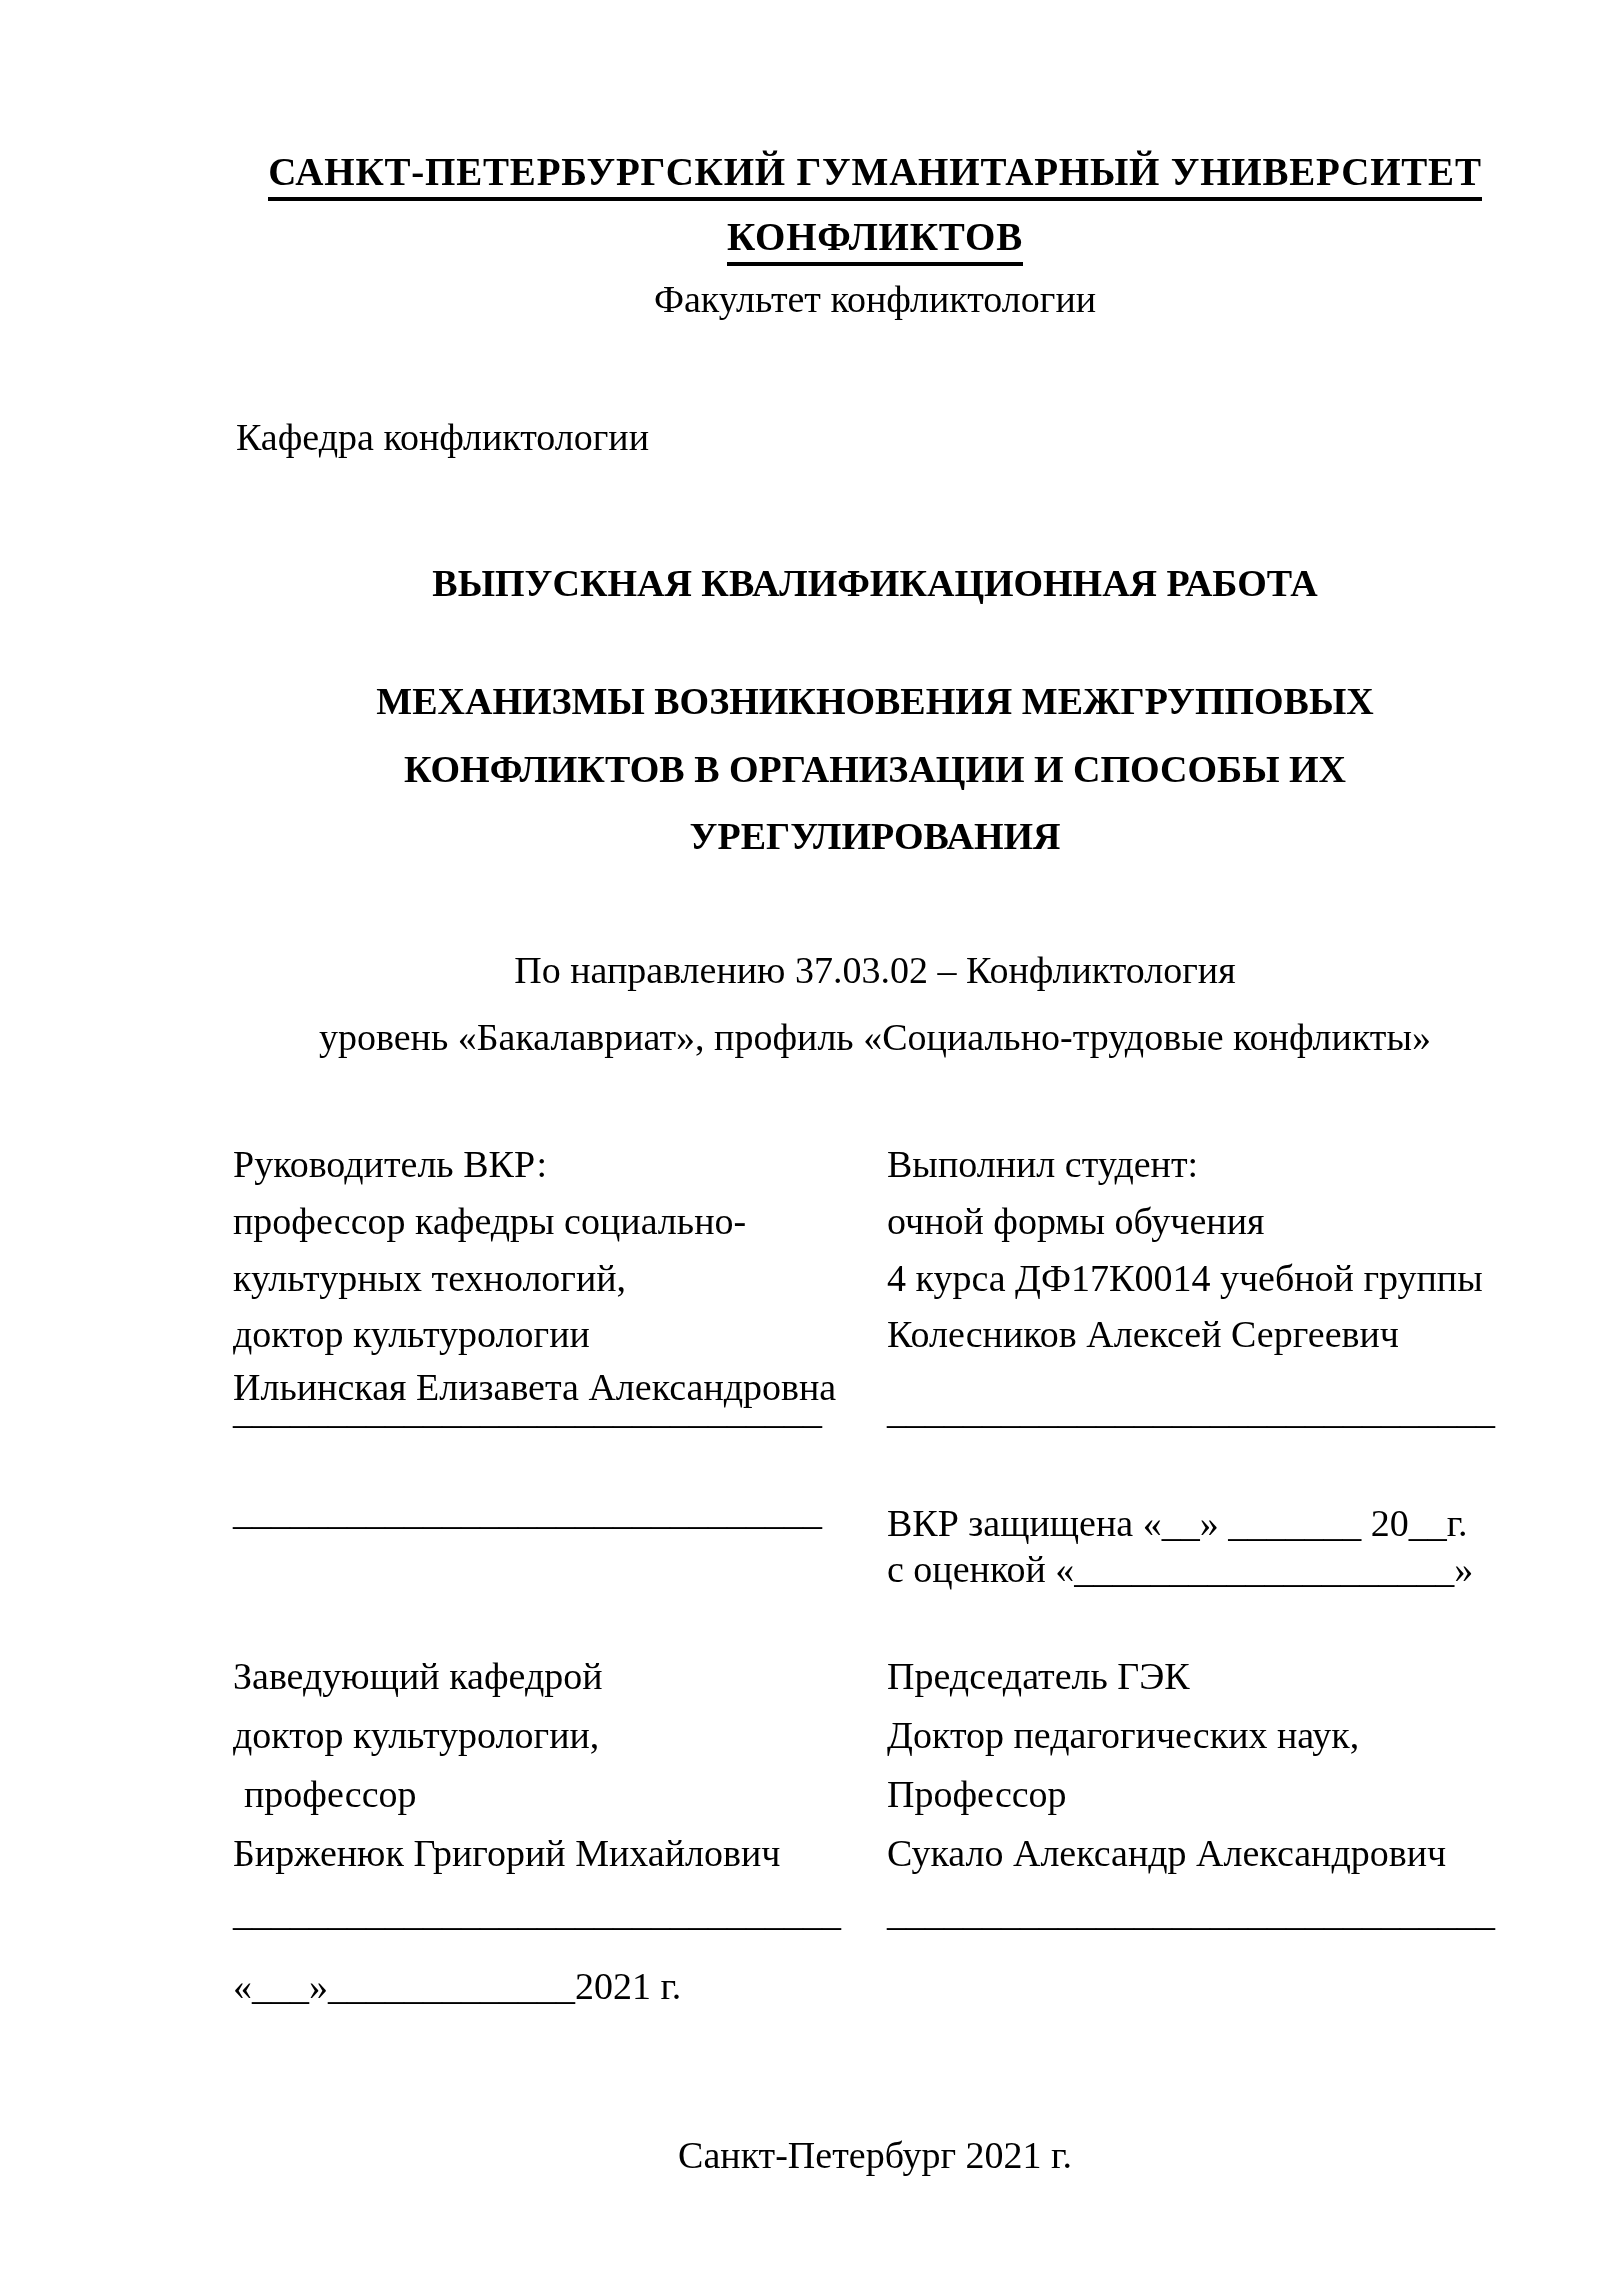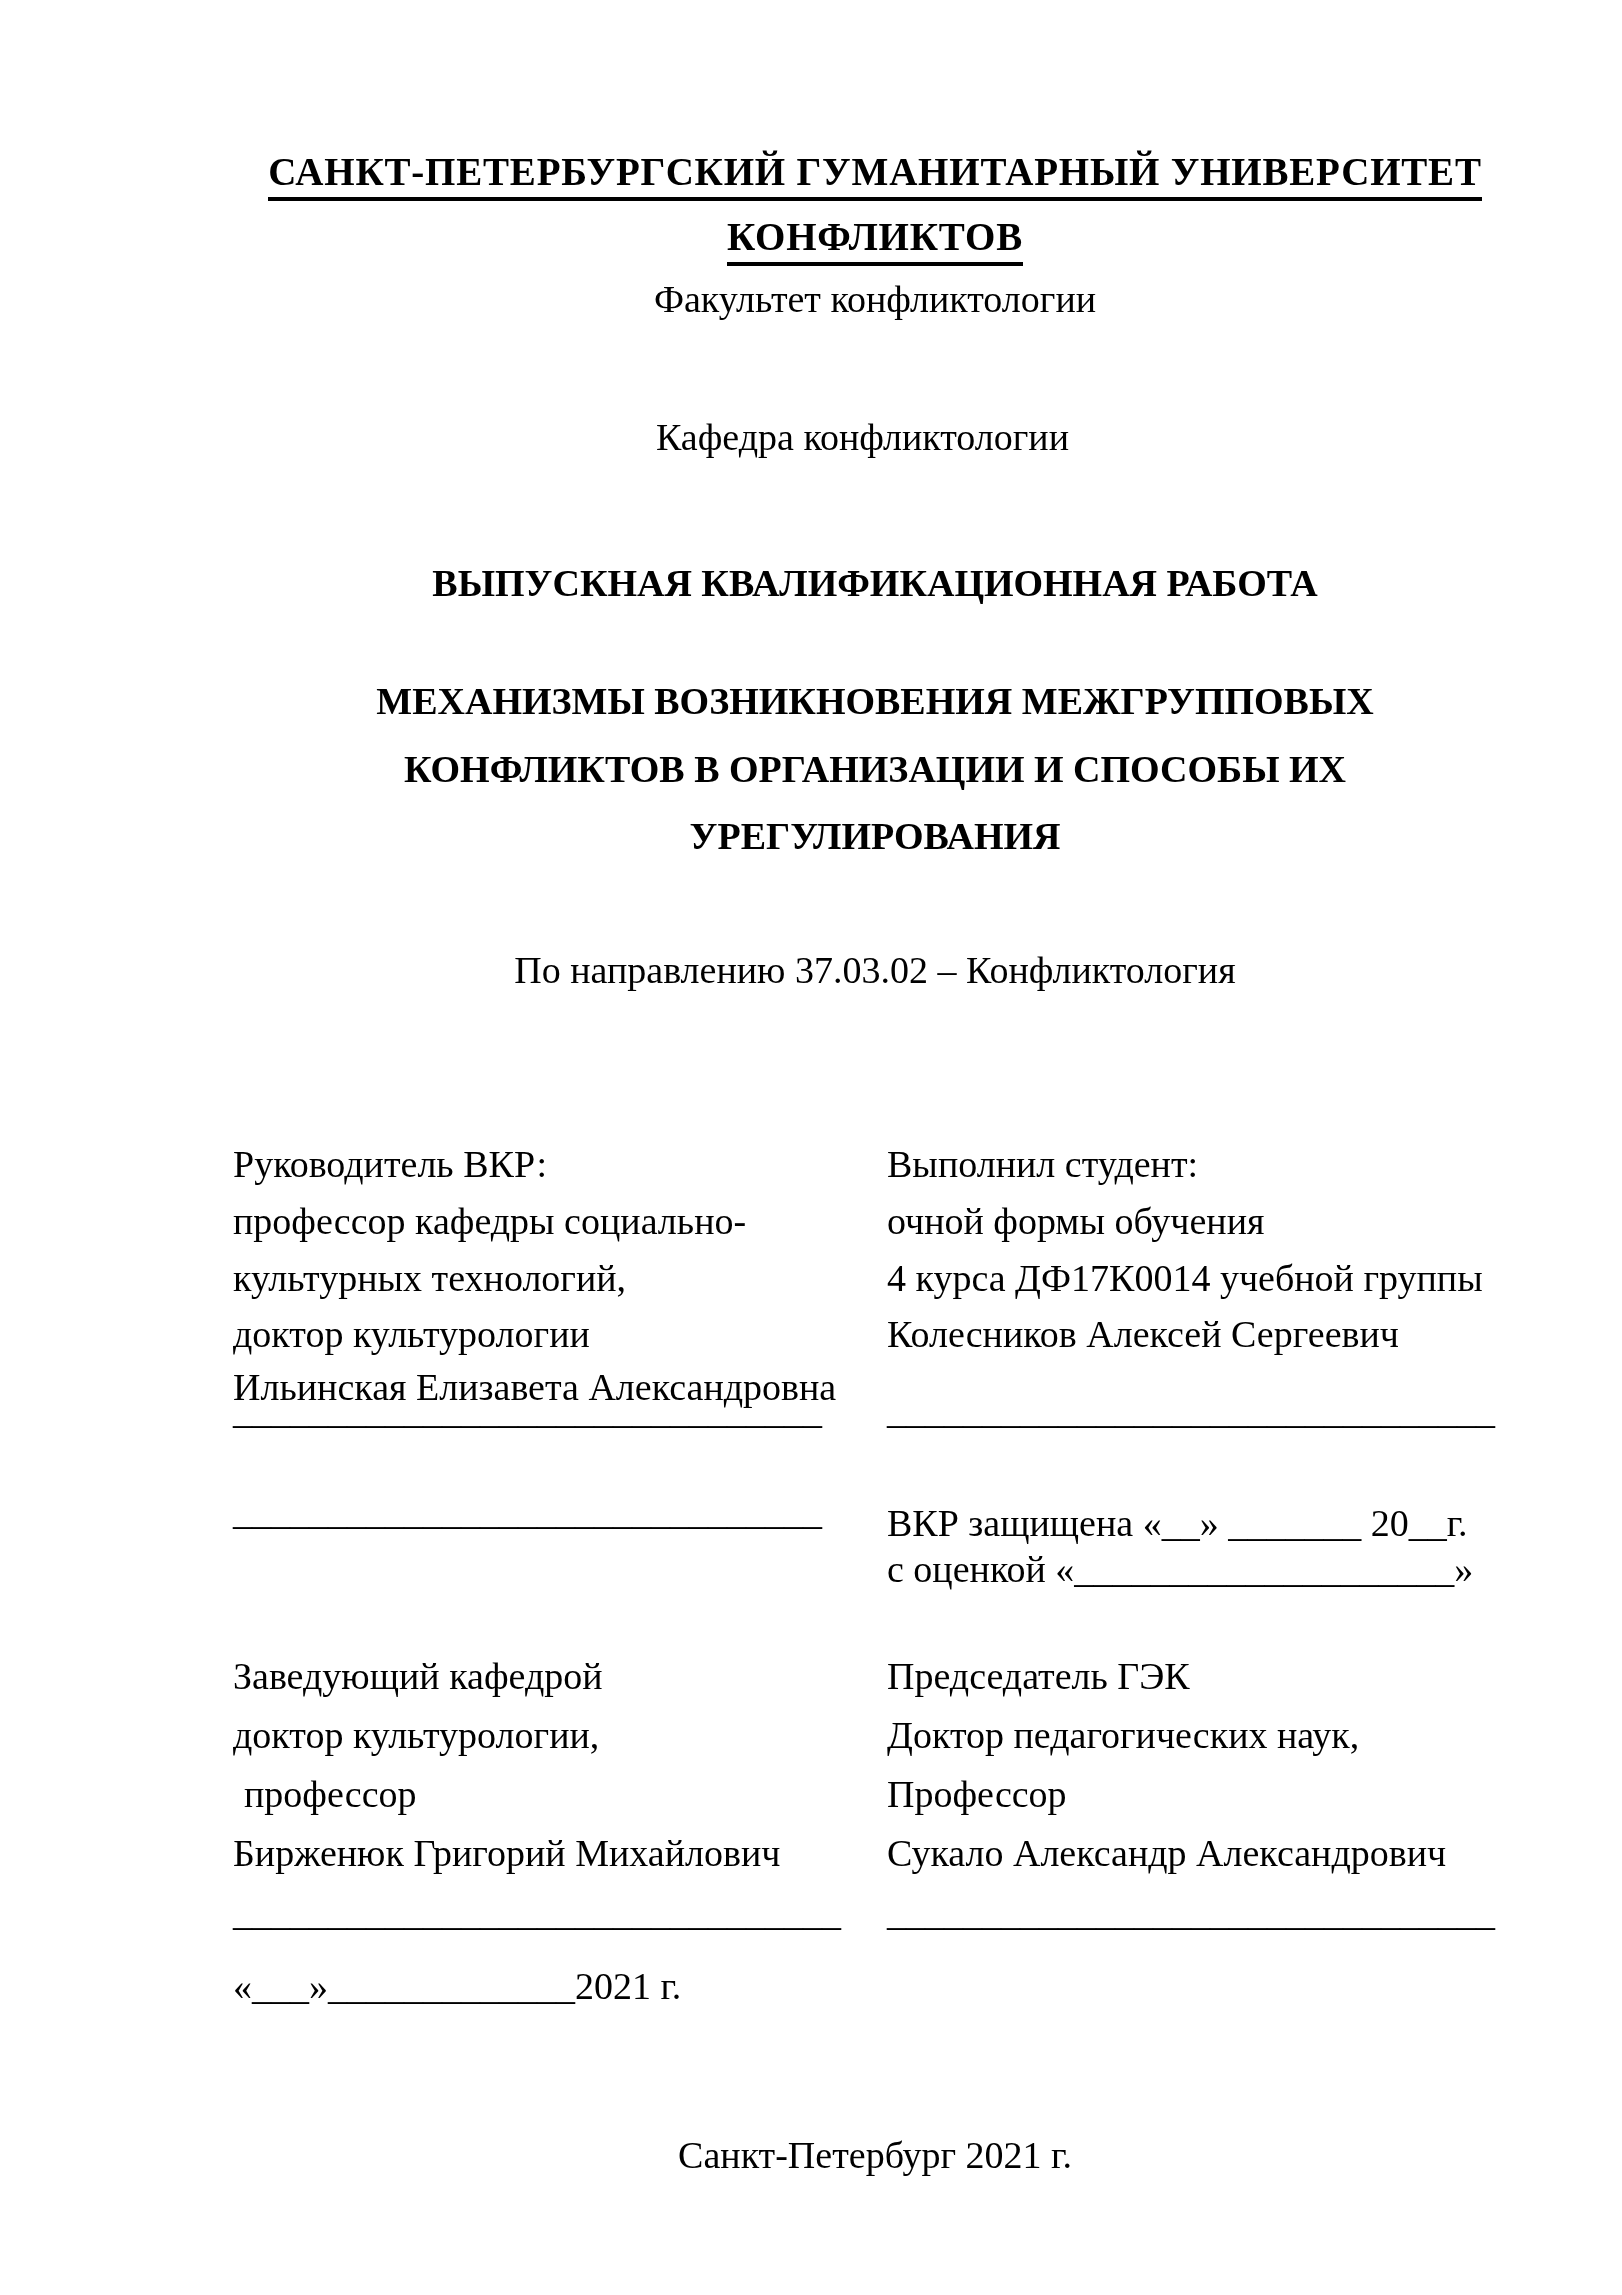--- a/index.html
+++ b/index.html
@@ -18,23 +18,23 @@
     line-height: 46px;
     white-space: nowrap;
   }
   .center {
     left: 233px;
     width: 1284px;
     text-align: center;
     white-space: normal;
   }
   .right-al {
-    left: 219px;
+    left: 236px;
     width: 1287px;
-    text-align: center;
+    text-align: left;
     font-family: Liberation Serif, serif;
   }
   .bold { font-weight: bold; }
   .hdr { font-size: 39px; letter-spacing: 0.8px; }
   .ul {
     border-bottom: 4.7px solid #000;
     padding-bottom: 3.9px;
     text-align: center;
   }
   .lcol { left: 233px; }
@@ -55,20 +55,21 @@
 
   <div class="line right-al" style="top:414px">Кафедра конфликтологии</div>
 
   <div class="line center bold" style="top:560px">ВЫПУСКНАЯ КВАЛИФИКАЦИОННАЯ РАБОТА</div>
 
   <div class="line center bold" style="top:678px">МЕХАНИЗМЫ ВОЗНИКНОВЕНИЯ МЕЖГРУППОВЫХ</div>
   <div class="line center bold" style="top:746px">КОНФЛИКТОВ В ОРГАНИЗАЦИИ И СПОСОБЫ ИХ</div>
   <div class="line center bold" style="top:813px">УРЕГУЛИРОВАНИЯ</div>
 
   <div class="line center" style="top:947px">По направлению 37.03.02 – Конфликтология</div>
+  <div class="line center" style="top:1014px">уровень «Бакалавриат», профиль «Социально-трудовые конфликты»</div>
 
   <div class="line lcol" style="top:1141px">Руководитель ВКР:</div>
   <div class="line lcol" style="top:1198px">профессор кафедры социально-</div>
   <div class="line lcol" style="top:1255px">культурных технологий,</div>
   <div class="line lcol" style="top:1311px">доктор культурологии</div>
   <div class="line lcol" style="top:1364px">Ильинская Елизавета Александровна</div>
   <div class="line lcol" style="top:1387px">_______________________________</div>
   <div class="line lcol" style="top:1488px">_______________________________</div>
 
   <div class="line rcol" style="top:1141px">Выполнил студент:</div>

